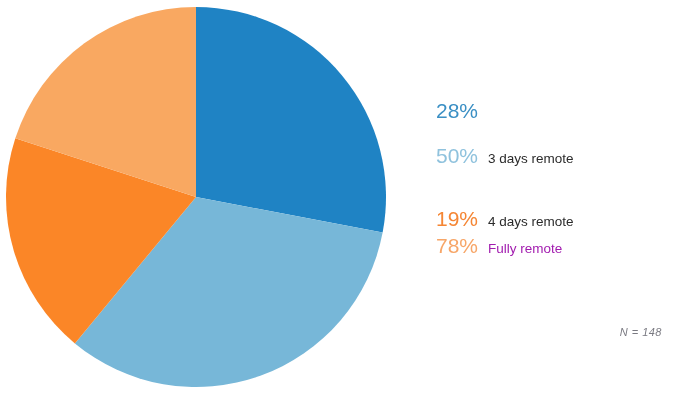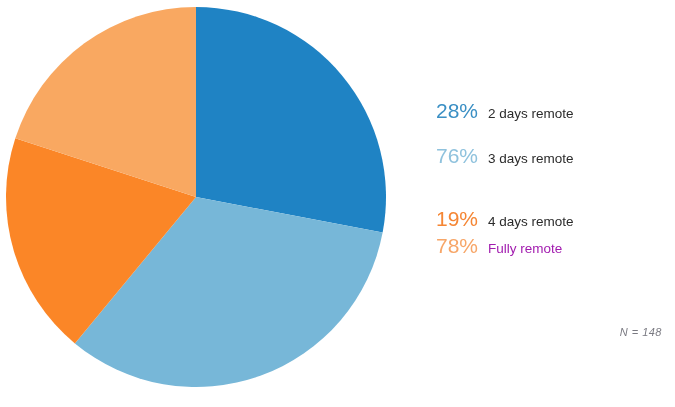--- a/index.html
+++ b/index.html
@@ -89,25 +89,24 @@
           <path d="M 196 197 L 74.89 343.40 A 190 190 0 0 1 15.30 138.29 Z" fill="#fb8627"></path>
           <path d="M 196 197 L 15.30 138.29 A 190 190 0 0 1 196.00 7.00 Z" fill="#f9a861"></path>
         </g>
     </svg>
   </div>
 
   <div id="legend">
 
     <div class="legend-row">
       <span class="legend-pct" style="color: rgb(58, 143, 196);">28%</span>
-      <span class="legend-label" style="color: rgb(43, 43, 43);">2 days remote</span>
     </div>
 
     <div class="legend-row">
-      <span class="legend-pct" style="color: rgb(143, 194, 221);">76%</span>
+      <span class="legend-pct" style="color: rgb(143, 194, 221);">50%</span>
       <span class="legend-label" style="color: rgb(43, 43, 43);">3 days remote</span>
     </div>
 
     <div class="legend-row">
       <span class="legend-pct" style="color: rgb(245, 134, 52); margin-top: 18px;">19%</span>
       <span class="legend-label" style="color: rgb(43, 43, 43);">4 days remote</span>
     </div>
 
     <div class="legend-row">
       <span class="legend-pct" style="color: rgb(247, 166, 104);">78%</span>

